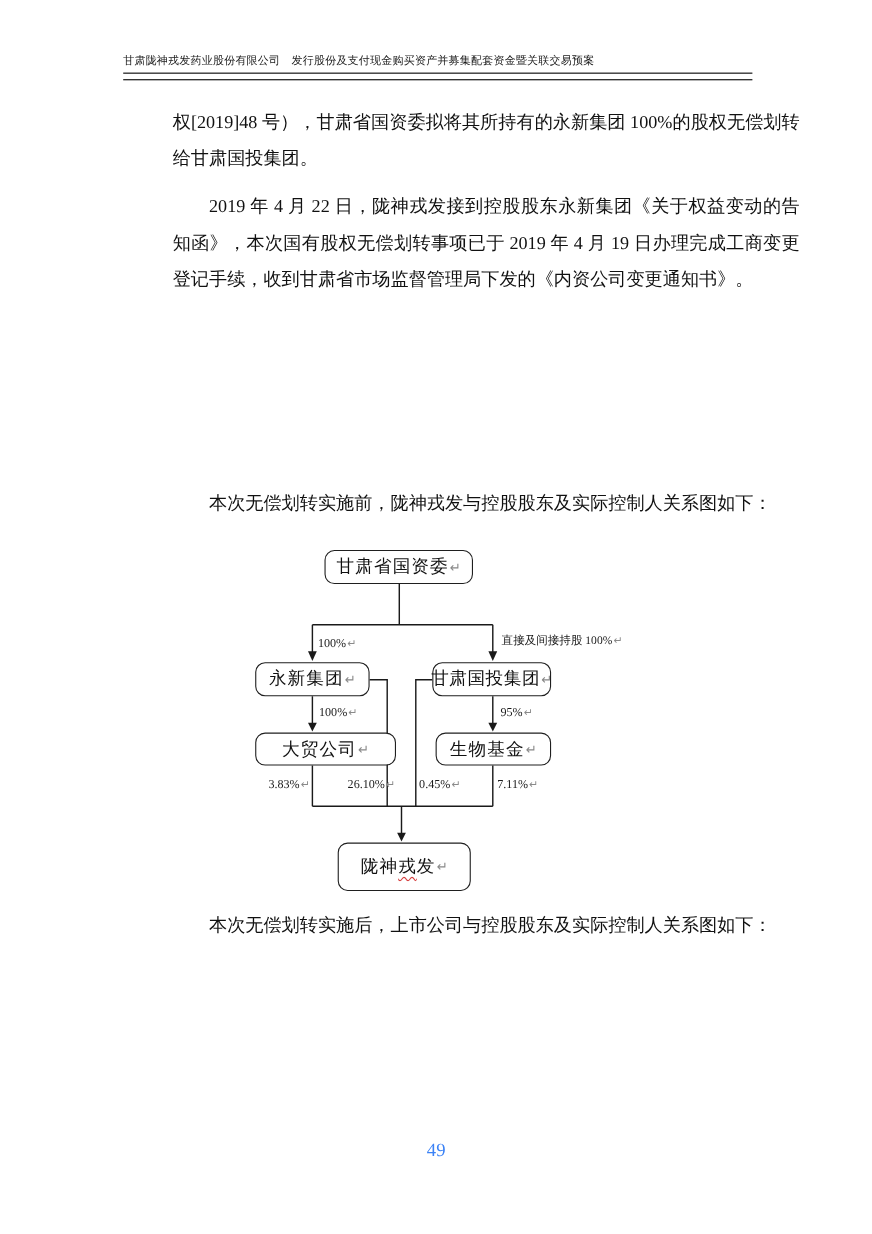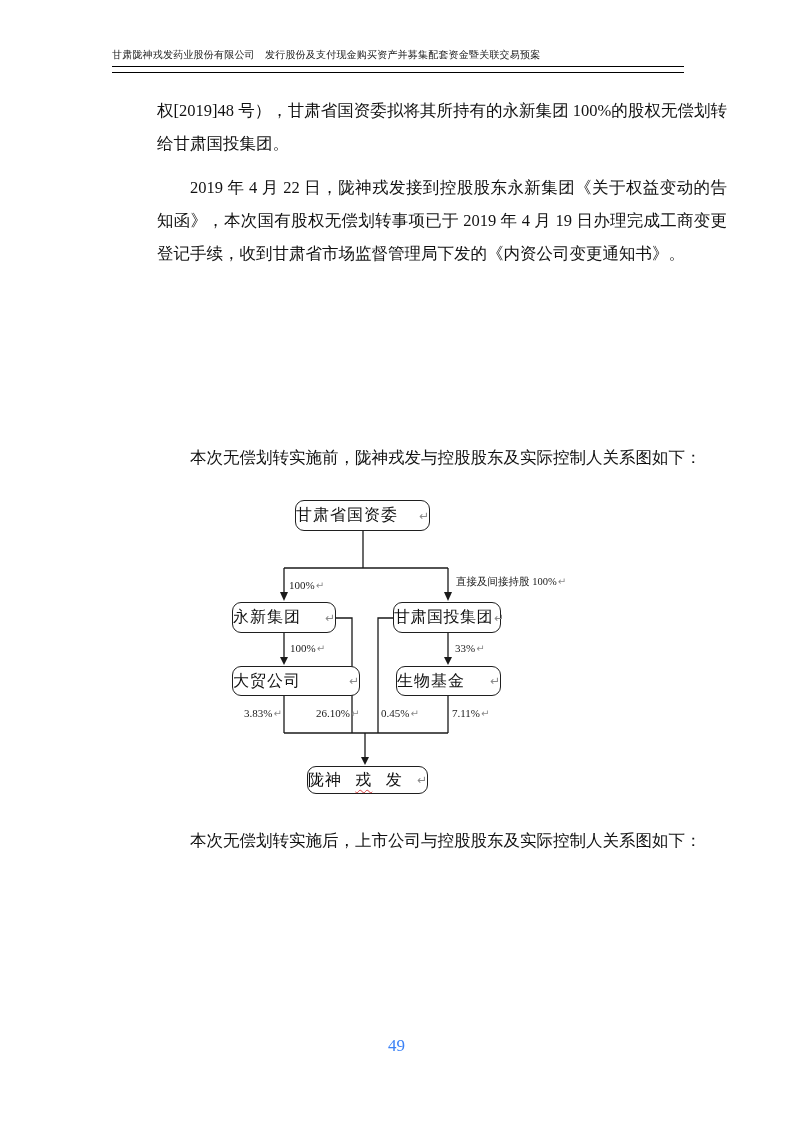--- a/index.html
+++ b/index.html
@@ -26,21 +26,21 @@
     color:#111;
     margin-left:44px;
   }
   .indent { text-indent:33px; }
   
   .diagram { position:absolute; left:180px; top:495px; width:420px; height:320px; }
   .diagram svg { position:absolute; left:0; top:0; }
   .dbox {
     position:absolute; box-sizing:border-box;
     border:1.6px solid #1f1f1f; border-radius:9px; background:#fff;
-    display:flex; align-items:center; justify-content:space-between;
+    display:flex; align-items:center; justify-content:center;
     font-size:16px; color:#111; letter-spacing:1px; white-space:nowrap;
   }
   .ret {
     color:#8a8a8a; font-size:12px; letter-spacing:0; margin-left:1px;
     font-family:"DejaVu Sans",sans-serif;
   }
   .elabel {
     position:absolute; font-size:11px; white-space:nowrap; color:#1a1a1a;
   }
   .elabel.cjk { font-size:10.5px; }
@@ -112,41 +112,41 @@
     <div class="dbox" style="left:52px;top:171px;width:128px;height:30px">
       <span>大贸公司</span>
         <span class="ret">↵</span>
     </div>
 
     <div class="dbox" style="left:216px;top:171px;width:105px;height:30px">
       <span>生物基金</span>
         <span class="ret">↵</span>
     </div>
 
-    <div class="dbox" style="left:127px;top:271px;width:121px;height:28px">
+    <div class="dbox" style="left:127px;top:271px;width:121px;height:44px">
       <span>陇神</span>
         <span class="wavy">戎</span>
         <span>发</span>
         <span class="ret">↵</span>
     </div>
 
     <div class="elabel" style="left:109px;top:84px">
       <span>100%</span><span class="ret" style="font-size:10px">↵</span>
     </div>
 
     <div class="elabel cjk" style="left:276px;top:80px">
       <span>直接及间接持股 100%</span><span class="ret" style="font-size:10px">↵</span>
     </div>
 
     <div class="elabel" style="left:110px;top:147px">
       <span>100%</span><span class="ret" style="font-size:10px">↵</span>
     </div>
 
     <div class="elabel" style="left:275px;top:147px">
-      <span>33%</span><span class="ret" style="font-size:10px">↵</span>
+      <span>95%</span><span class="ret" style="font-size:10px">↵</span>
     </div>
 
     <div class="elabel" style="left:64px;top:212px">
       <span>3.83%</span><span class="ret" style="font-size:10px">↵</span>
     </div>
 
     <div class="elabel" style="left:136px;top:212px">
       <span>26.10%</span><span class="ret" style="font-size:10px">↵</span>
     </div>
 

